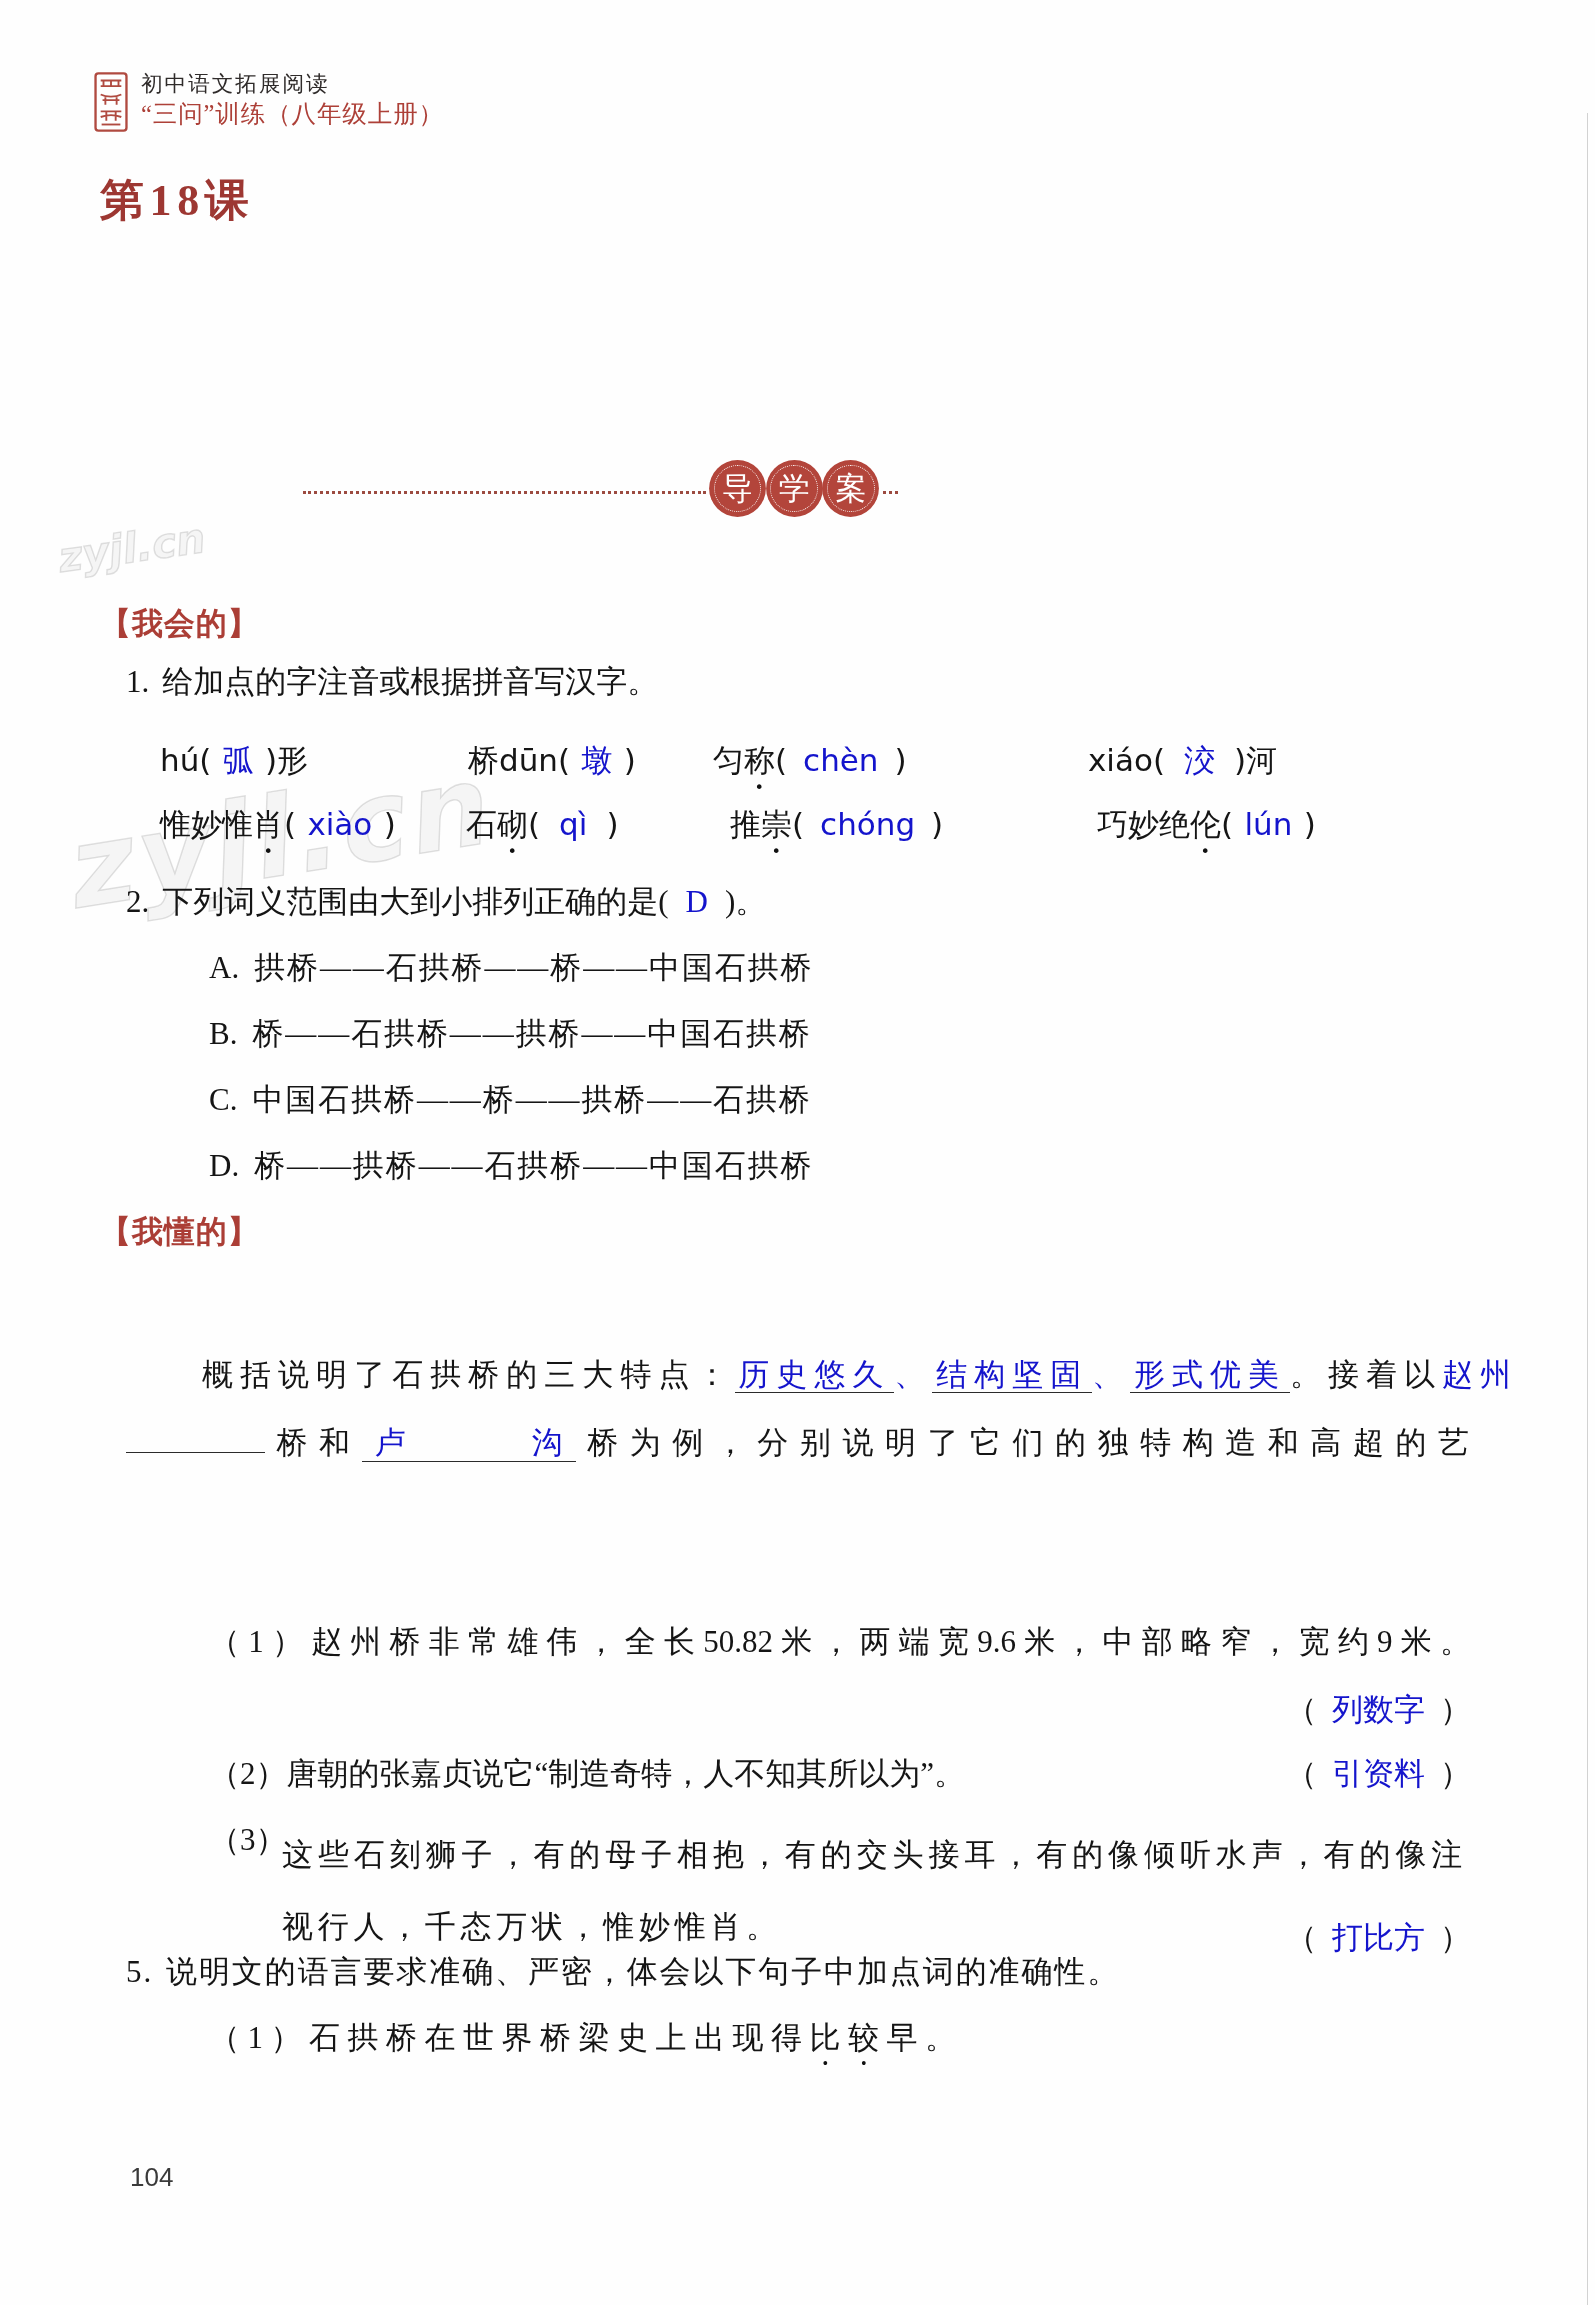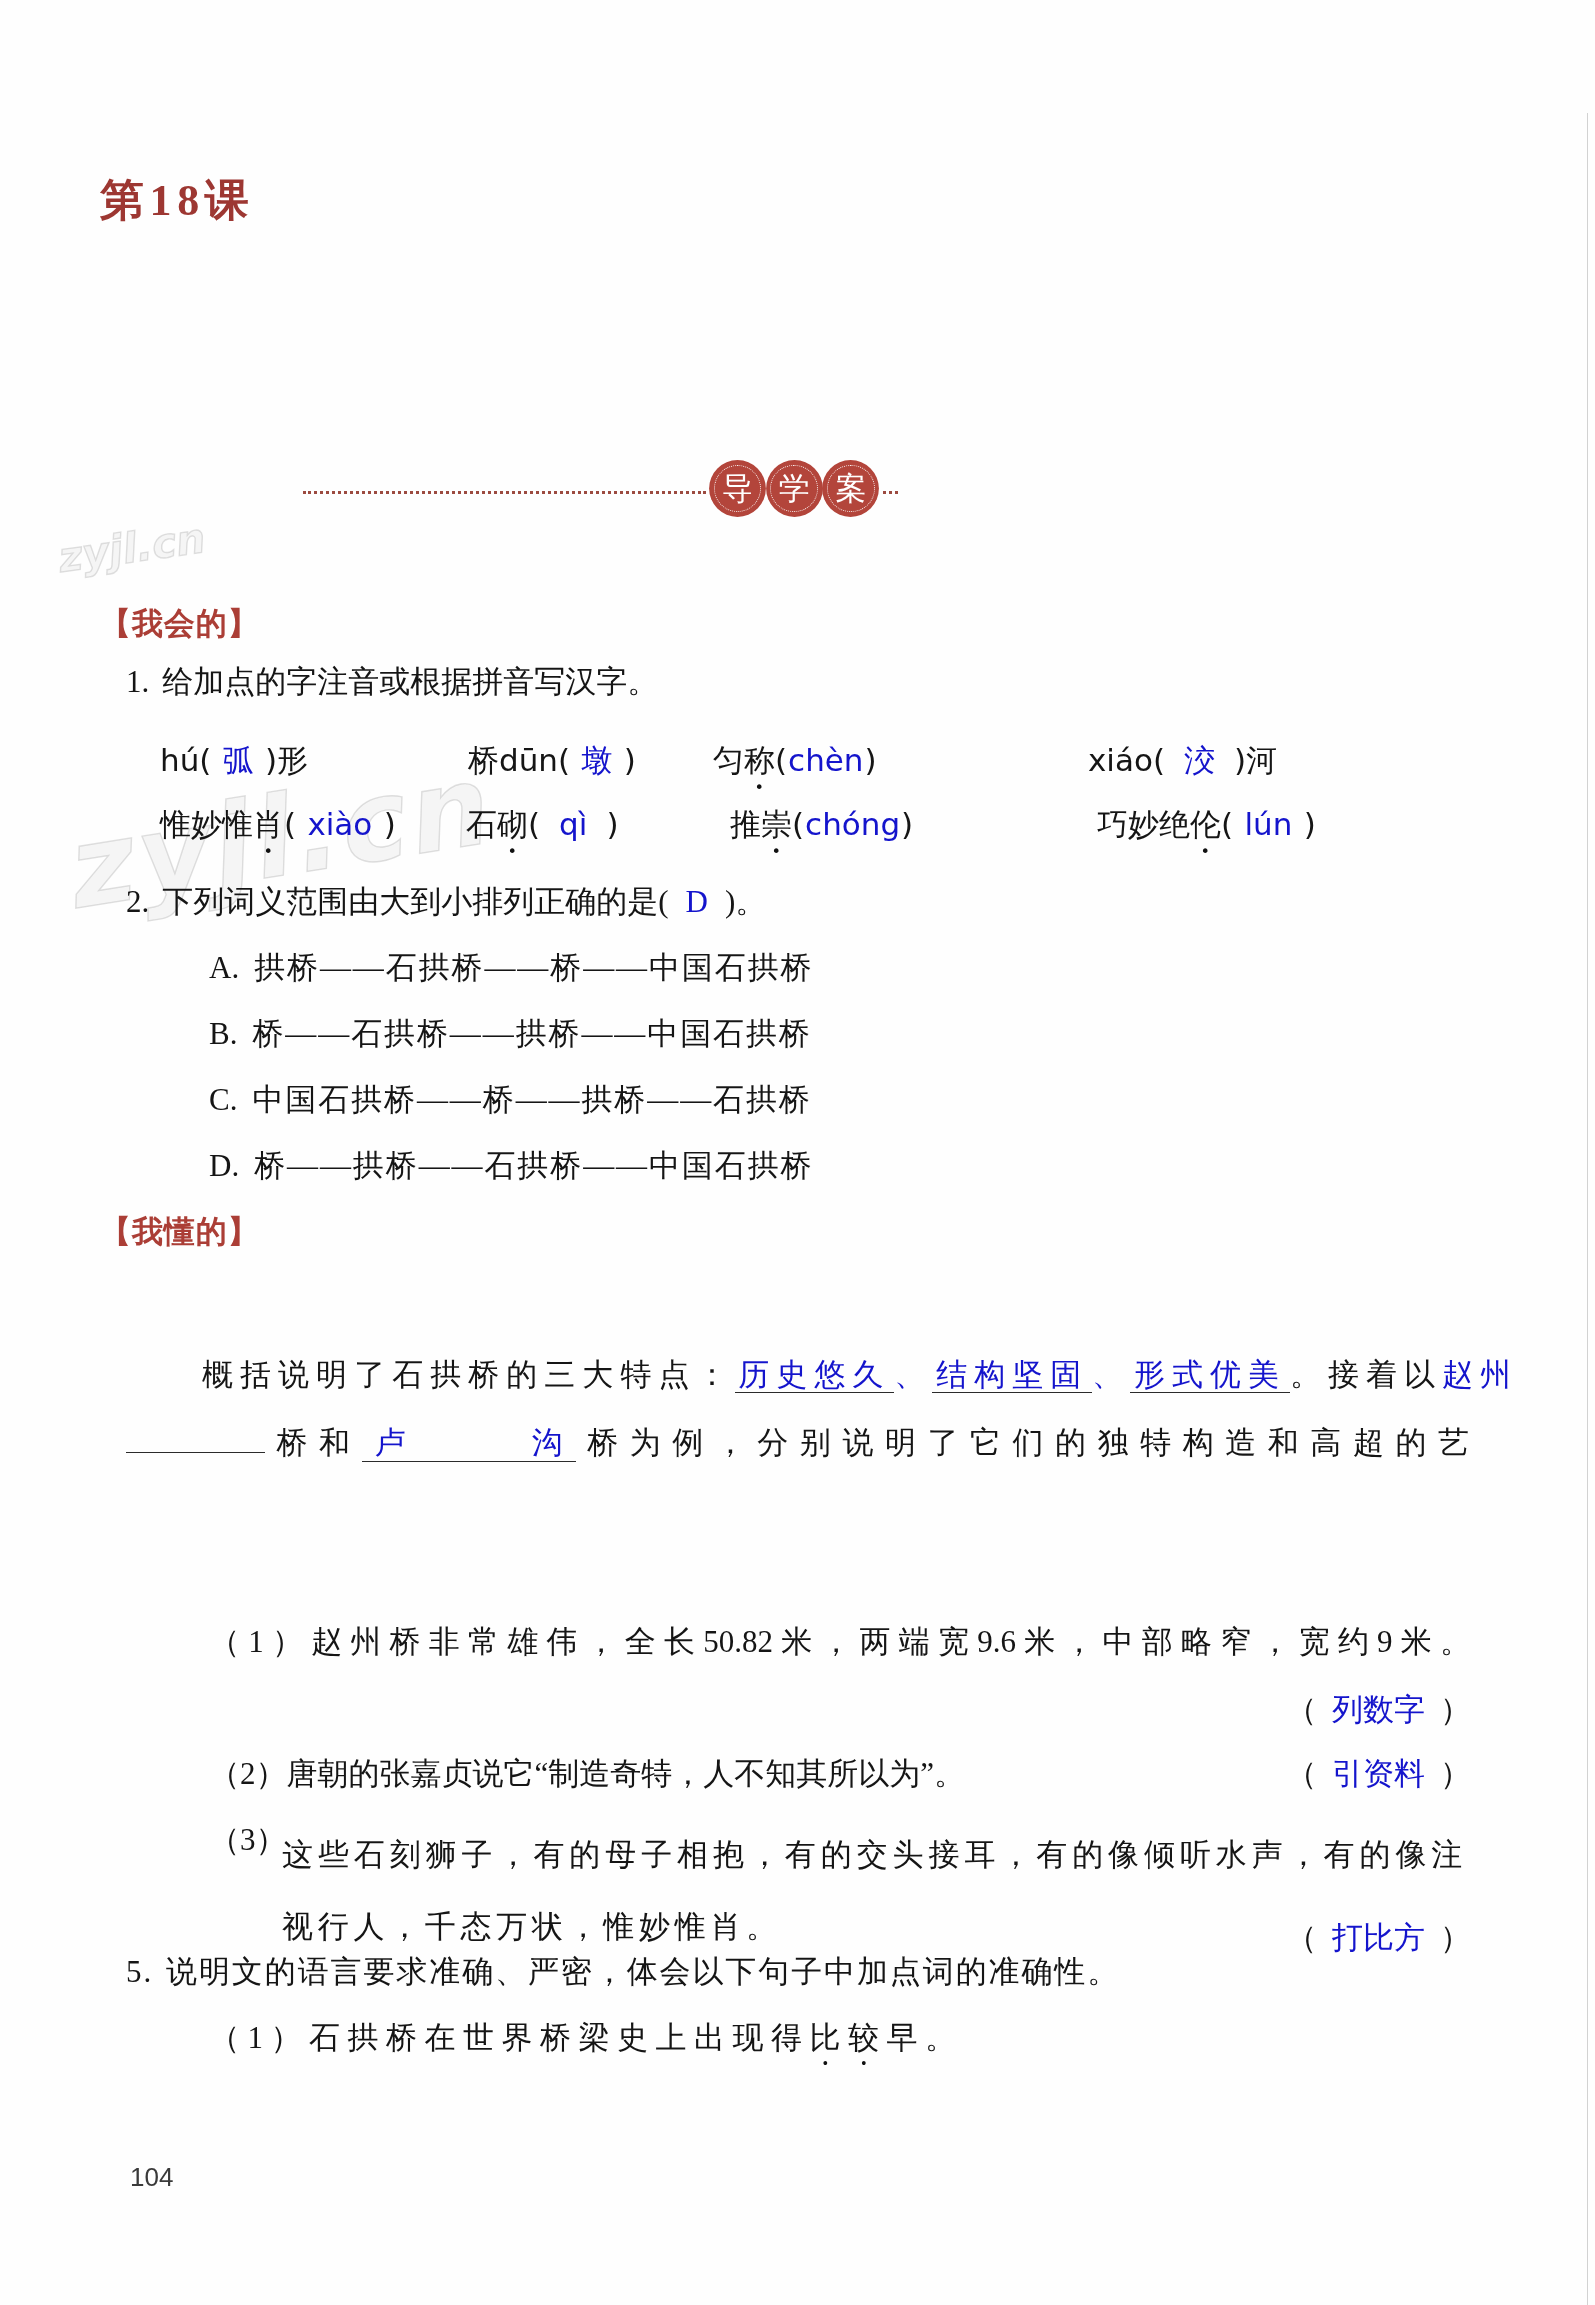--- a/index.html
+++ b/index.html
@@ -28,21 +28,21 @@
 
   .section-head{position:absolute;left:100px;font-size:31px;color:#ab3e36;font-weight:600;letter-spacing:0.9px;}
 
   .qline{position:absolute;left:126px;white-space:nowrap;}
   .qnum{margin-right:13px;}
 
   
   .q1-row{position:absolute;left:0;top:0;width:100%;height:56px;}
   .q1-item{position:absolute;white-space:nowrap;font-family:"DejaVu Sans",serif;}
   .ans{color:#1414cc;margin:0 11.3px;}
-  .ans.tight{margin:0 1px;}
+  .ans.tight{margin:0 16px;}
   .ans.wide{margin:0 19px;}
   .ansD{color:#1414cc;margin:0 17px;}
   .dot{text-emphasis:filled dot #111;-webkit-text-emphasis:filled dot #111;
        text-emphasis-position:under right;-webkit-text-emphasis-position:under right;}
 
   .option{position:absolute;left:209px;white-space:nowrap;letter-spacing:1.9px;}
   .option .lab{margin-right:15px;letter-spacing:0;}
 
   
   .j-line{position:absolute;text-align:justify;text-align-last:justify;white-space:nowrap;}
@@ -72,20 +72,35 @@
 </head>
 <body>
 
 <div class="page">
 
   <div class="scan-edge"></div>
 
   <div class="watermark wm1">zyjl.cn</div>
   <div class="watermark wm2">zyjl.cn</div>
 
+  <div class="header">
+    <span>
+      <svg class="seal" viewBox="0 0 36 64">
+        <rect x="1.5" y="1.5" width="33" height="61" rx="3" fill="none" stroke="#b04a40" stroke-width="2.5"></rect>
+        <path d="M7 9h22M7 15h22M10 9v7M18 9v7M26 9v7" stroke="#b04a40" stroke-width="2" fill="none"></path>
+        <path d="M7 24c6 3 16 3 22 0M9 30h18M12 27v8M24 27v8" stroke="#b04a40" stroke-width="2" fill="none"></path>
+        <path d="M7 42h22M7 48c8-3 14-3 22 0M13 42v10M23 42v10" stroke="#b04a40" stroke-width="2" fill="none"></path>
+        <path d="M8 56h20" stroke="#b04a40" stroke-width="2" fill="none"></path>
+      </svg>
+    </span>
+    <div class="header-text">
+      <div class="series">初中语文拓展阅读</div>
+      <div class="book">“三问”训练（八年级上册）</div>
+    </div>
+  </div>
 
   <div class="lesson-title">第18课</div>
 
   <div class="dotline" style="left:303px;width:403px;"></div>
   <div class="badges">
     <div class="badge">导</div>
     <div class="badge">学</div>
     <div class="badge">案</div>
   </div>
   <div class="dotline" style="left:883px;width:15px;"></div>

